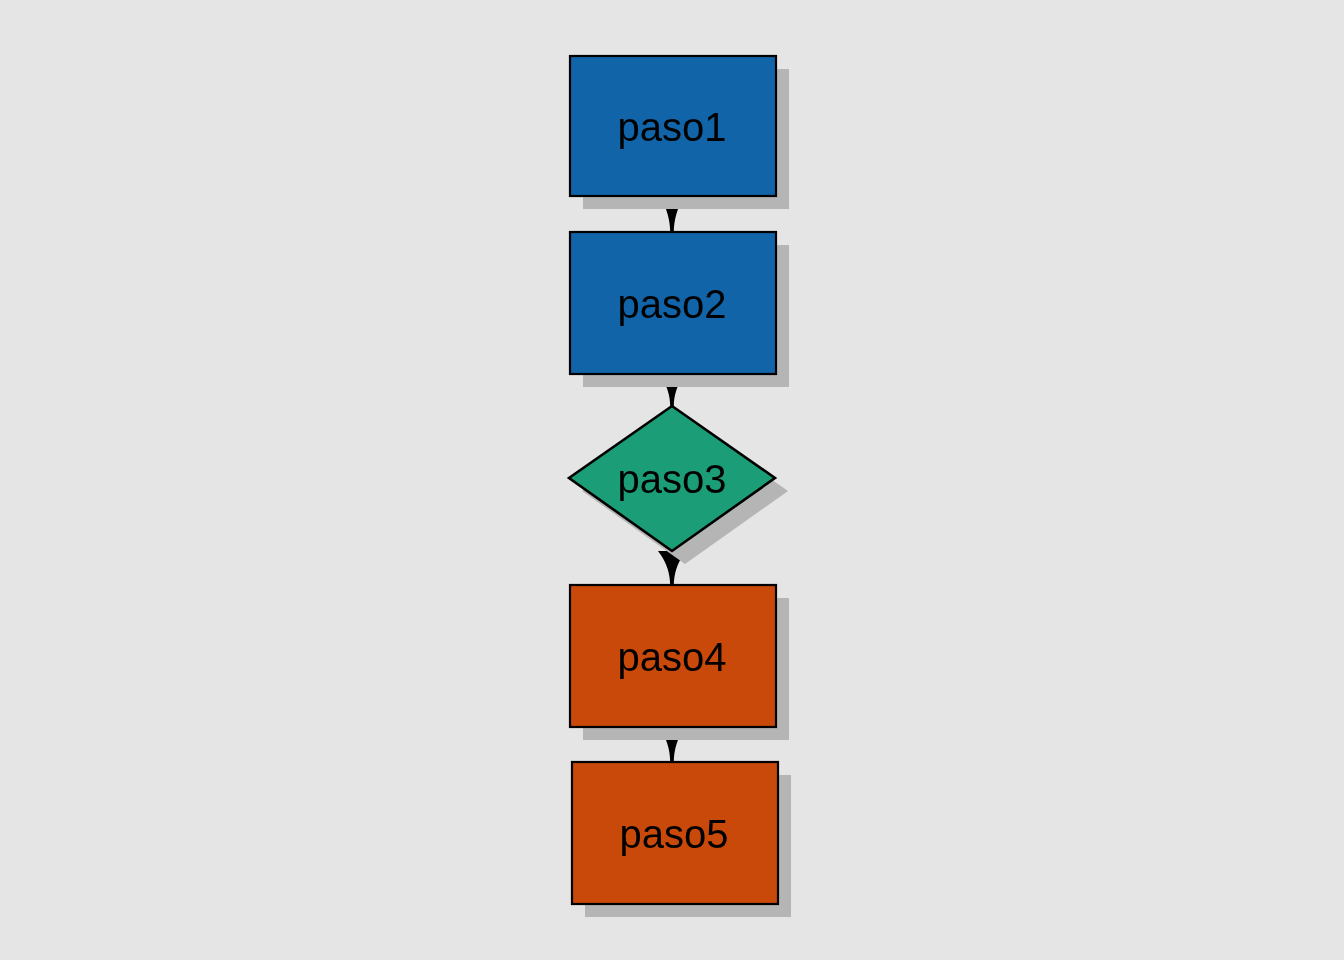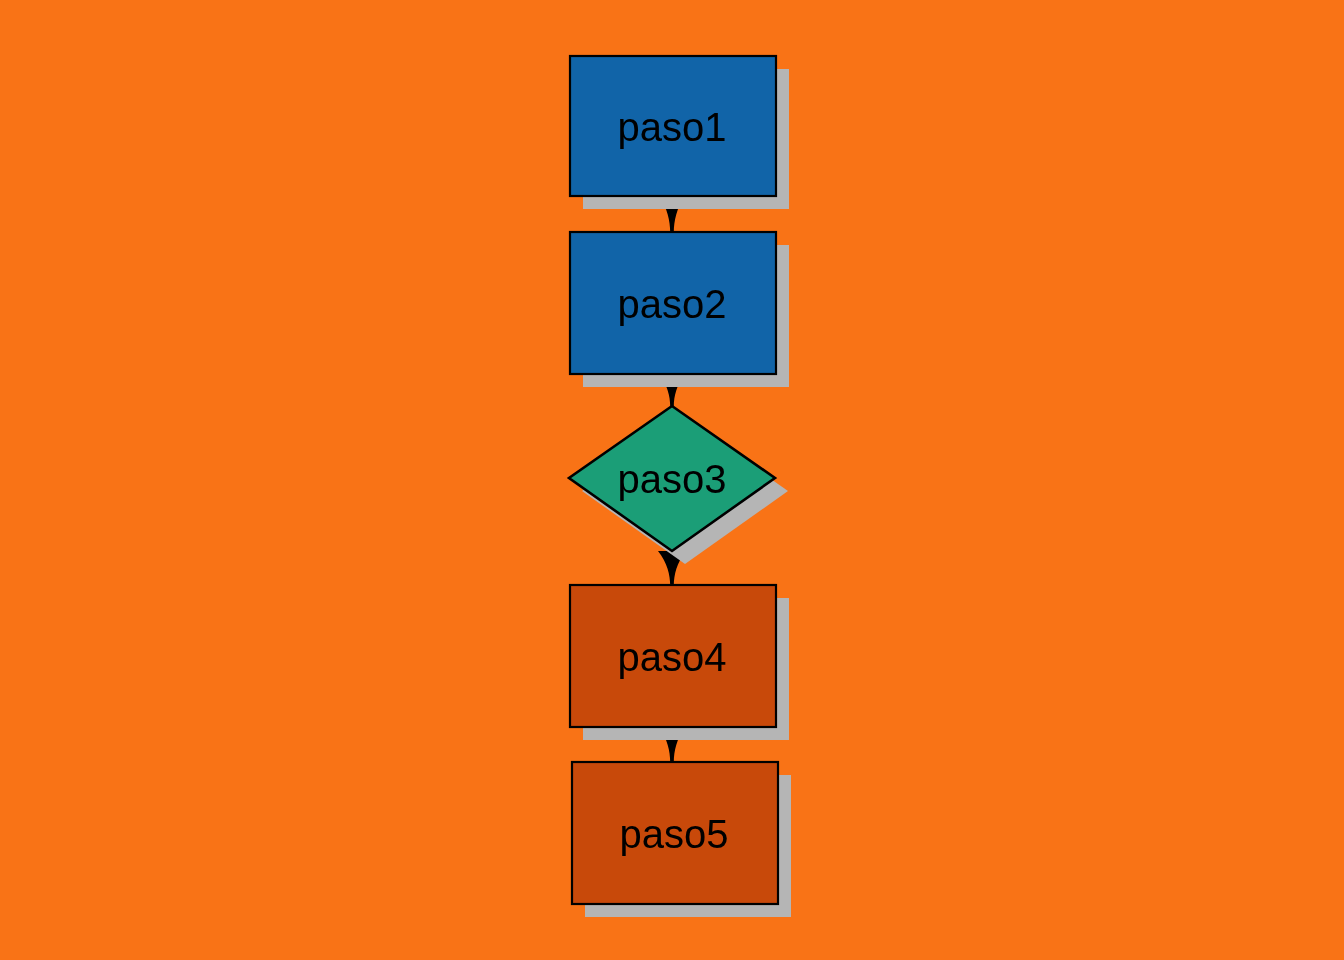--- a/index.html
+++ b/index.html
@@ -4,21 +4,21 @@
 <style>
   html, body {
     margin: 0;
     padding: 0;
     background: #ffffff;
   }
   .canvas {
     position: relative;
     width: 1344px;
     height: 960px;
-    background: #f97316;
+    background: #e5e5e5;
     overflow: hidden;
   }
   svg { display: block; }
   .node-shape {
     stroke: #000000;
     stroke-width: 2.2;
   }
   .node-shape.diamond {
     stroke-width: 2.6;
     stroke-linejoin: miter;

